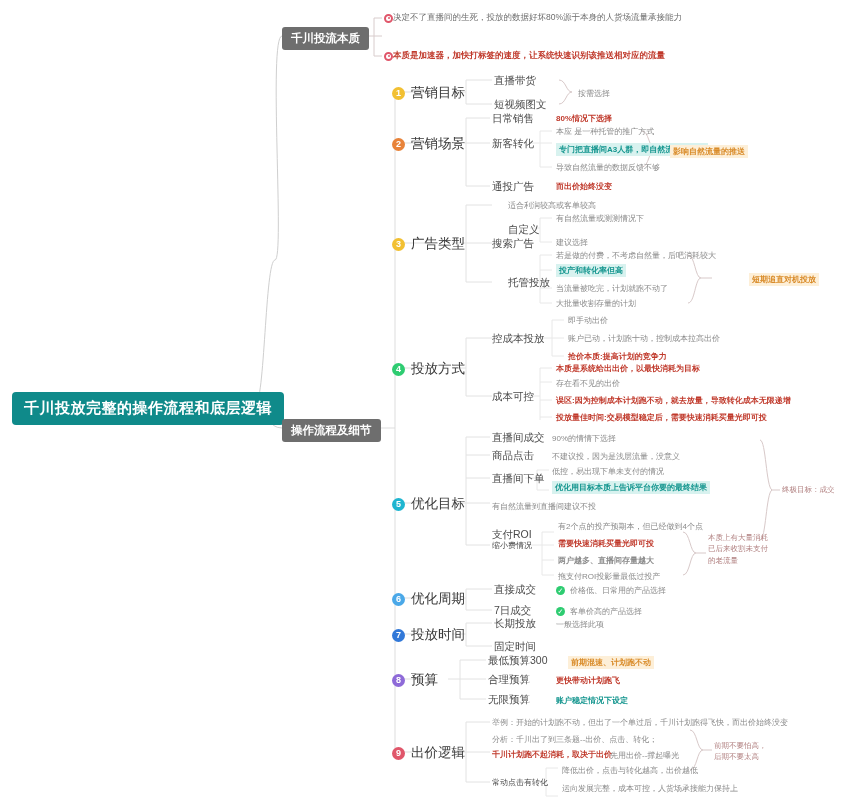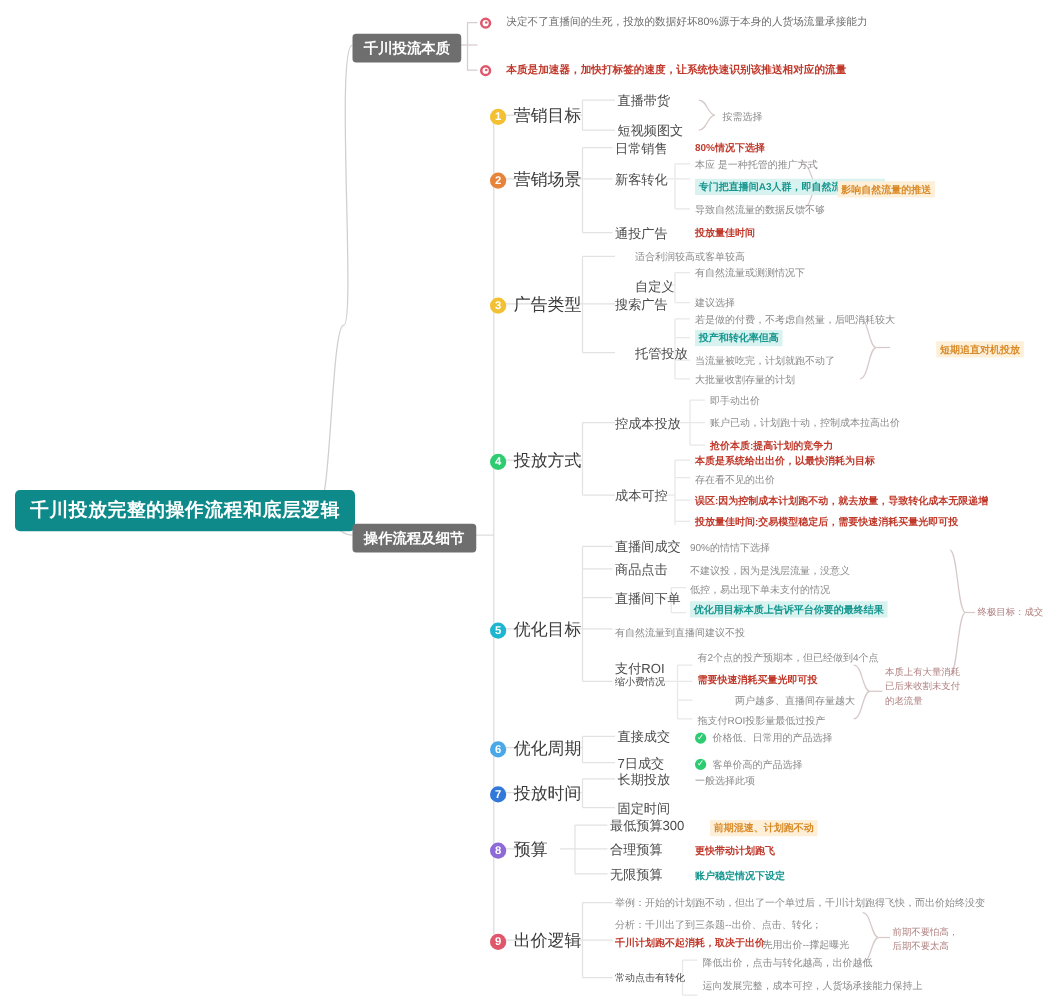--- a/index.html
+++ b/index.html
@@ -61,21 +61,21 @@
     font-size: 8px; color: #777777;
   }
   .leaf.red { color: #c0392b; font-weight: bold; }
   .leaf.teal { color: #15968f; font-weight: bold; background: #d8f2ef; padding: 1px 3px; }
   .leaf.tealplain { color: #15968f; font-weight: bold; }
   .leaf.orangehl { color: #d98b29; background: #fdefd8; padding: 1px 3px; font-weight: bold; }
   .leaf.note { color: #8a8a8a; }
   .leaf.annot { color: #b07f7f; font-size: 7.5px; }
 
   
-  .bullet-row { display: flex; align-items: center; gap: 12px; }
+  .bullet-row { display: flex; align-items: center; gap: 0; }
   .bullet {
     width: 9px; height: 9px; border-radius: 50%;
     border: 2px solid #e0566a; background: #fff;
     position: relative; flex: 0 0 auto;
   }
   .bullet::after {
     content: ''; position: absolute;
     left: 1.5px; top: 1.5px; width: 2px; height: 2px;
     background: #e0566a; border-radius: 50%;
   }
@@ -192,21 +192,21 @@
   <div class="node sub" style="left:492px; top:112px;">日常销售</div>
   <div class="node leaf red" style="left:556px; top:113px;">80%情况下选择</div>
 
   <div class="node sub" style="left:492px; top:137px;">新客转化</div>
   <div class="node leaf note" style="left:556px; top:126px;">本应 是一种托管的推广方式</div>
   <div class="node leaf teal" style="left:556px; top:143px;">专门把直播间A3人群，即自然流量的存量</div>
   <div class="node leaf note" style="left:556px; top:162px;">导致自然流量的数据反馈不够</div>
   <div class="node leaf orangehl" style="left:670px; top:145px;">影响自然流量的推送</div>
 
   <div class="node sub" style="left:492px; top:180px;">通投广告</div>
-  <div class="node leaf red" style="left:556px; top:181px;">投放量佳时间</div>
+  <div class="node leaf red" style="left:556px; top:181px;">而出价始终没变</div>
 
   <div class="node sec" style="left:392px; top:235px;">
     <span class="num" style="background: rgb(242, 192, 50);">3</span>
     <span class="sec-label">广告类型</span>
   </div>
   <div class="node leaf note" style="left:508px; top:200px;">适合利润较高或客单较高</div>
   <div class="node sub" style="left:492px; top:237px;">搜索广告</div>
   <div class="node sub" style="left:508px; top:223px;">自定义</div>
   <div class="node leaf note" style="left:556px; top:213px;">有自然流量或测测情况下</div>
   <div class="node leaf note" style="left:556px; top:237px;">建议选择</div>
@@ -246,21 +246,21 @@
   <div class="node sub" style="left:492px; top:472px;">直播间下单</div>
   <div class="node leaf note" style="left:552px; top:466px;">低控，易出现下单未支付的情况</div>
   <div class="node leaf teal" style="left:552px; top:481px;">优化用目标本质上告诉平台你要的最终结果</div>
 
   <div class="node sub" style="left:492px; top:528px;">支付ROI</div>
   <div class="node leaf note" style="left:492px; top:501px;">有自然流量到直播间建议不投</div>
   <div class="node leaf note" style="left:558px; top:521px;">有2个点的投产预期本，但已经做到4个点</div>
 
   <div class="node sub" style="left:492px; top:540px; font-size:8px;">缩小费情况</div>
   <div class="node leaf red" style="left:558px; top:538px;">需要快速消耗买量光即可投</div>
-  <div class="node leaf note" style="left:588px; top:555px;">两户越多、直播间存量越大</div>
+  <div class="node leaf note" style="left:558px; top:555px;font-weight:bold;">两户越多、直播间存量越大</div>
   <div class="node leaf note" style="left:558px; top:571px;">拖支付ROI投影量最低过投产</div>
   <div class="node leaf annot" style="left:708px; top:532px; white-space:pre-line; line-height:1.5;">本质上有大量消耗
 已后来收割未支付
 的老流量</div>
   <div class="node leaf annot" style="left:782px; top:485px;">终极目标：成交</div>
 
   <div class="node sec" style="left:392px; top:590px;">
     <span class="num" style="background: rgb(74, 168, 232);">6</span>
     <span class="sec-label">优化周期</span>
   </div>

